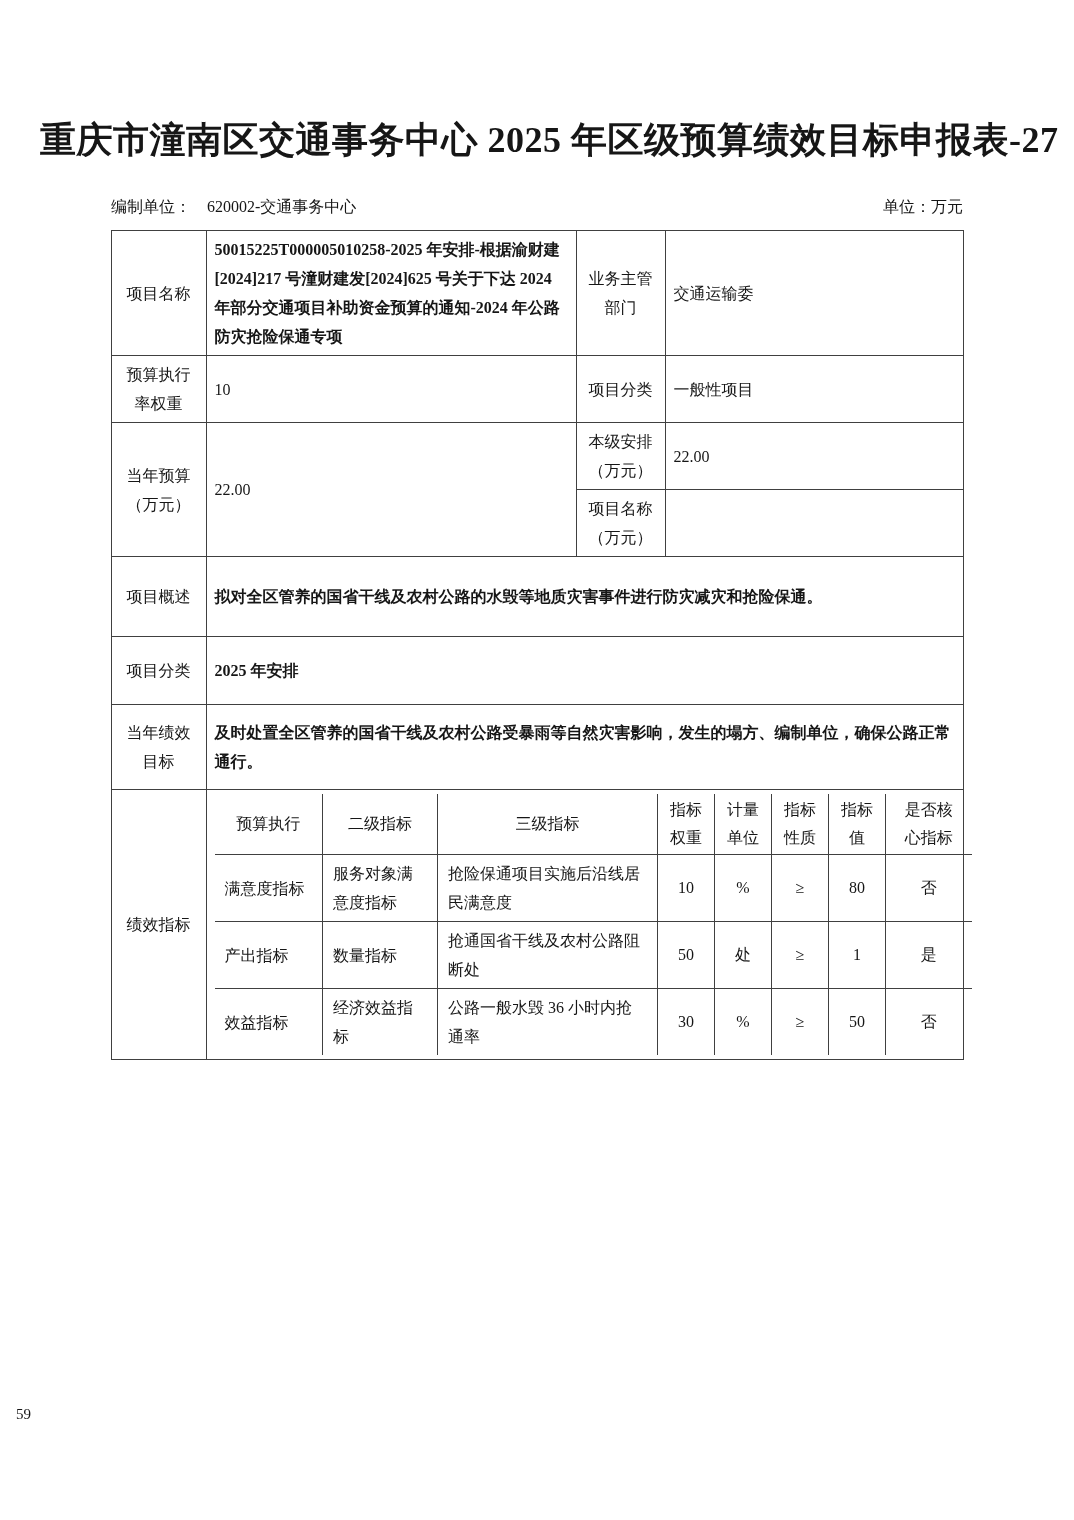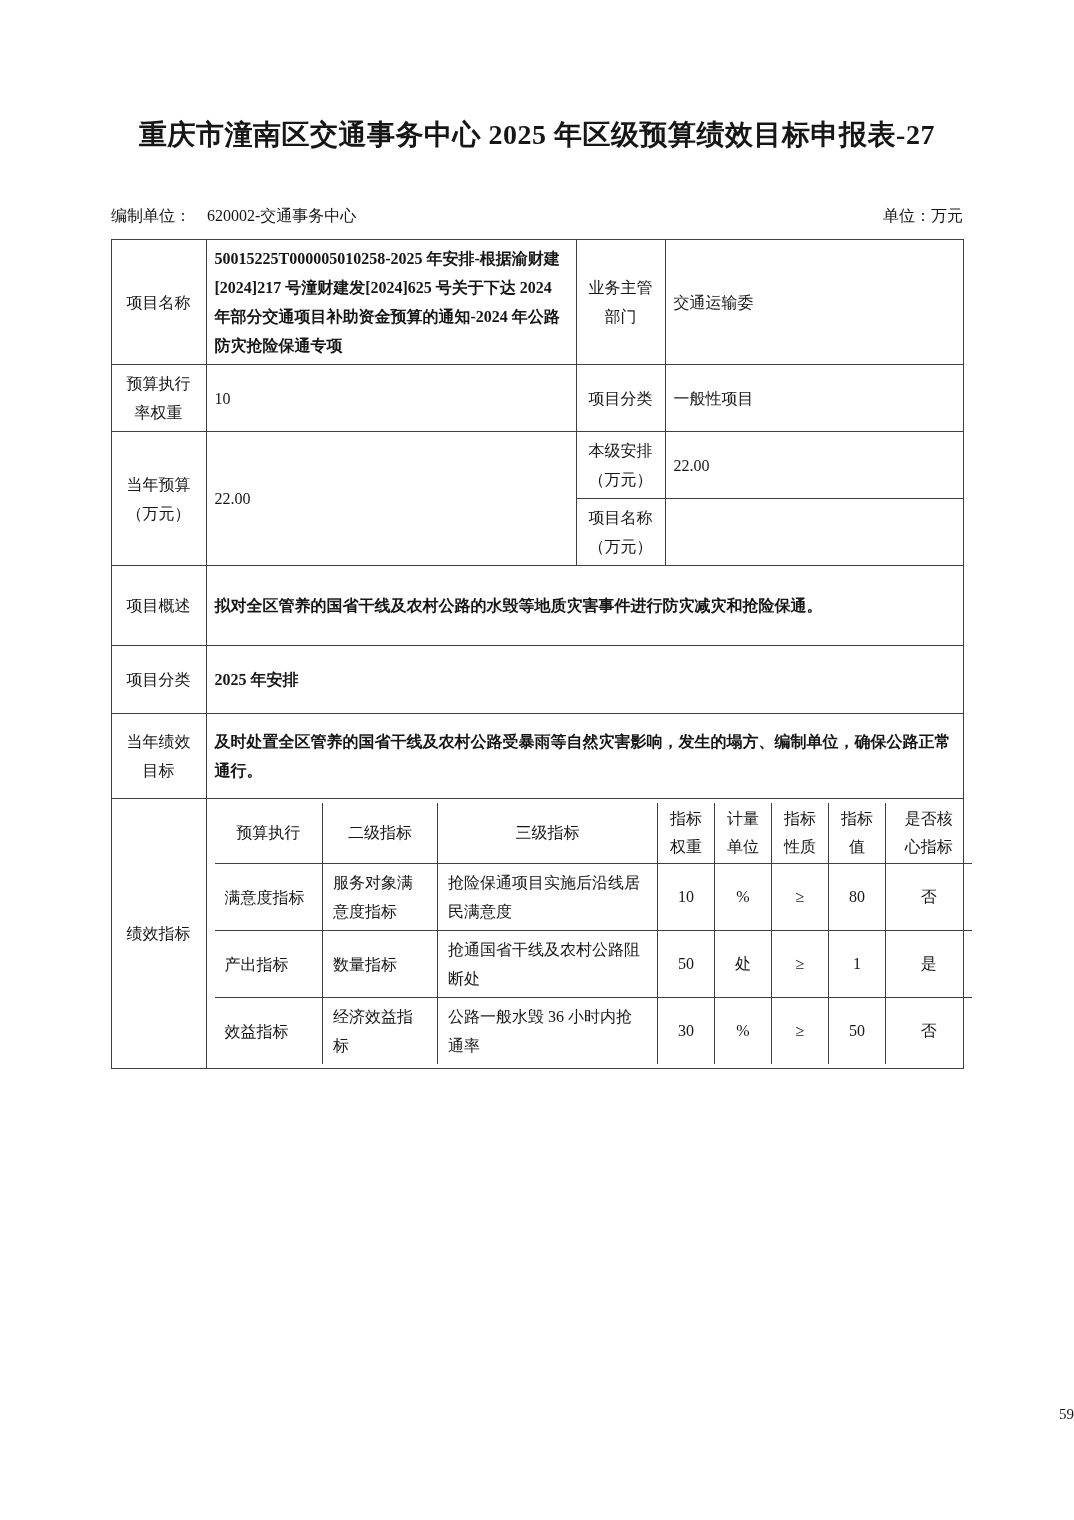--- a/index.html
+++ b/index.html
@@ -7,34 +7,34 @@
   body {
     width: 1074px; height: 1520px;
     background: #ffffff;
     color: #161616;
     font-family: "Liberation Serif", "DejaVu Serif", serif;
     position: relative;
     overflow: hidden;
   }
   .title {
     padding-top: 116px;
-    text-align: center;
-    font-size: 28px;
+    font-size: 36px;
     font-weight: 700;
     letter-spacing: 0.5px;
+    padding-left: 40px;
   }
   .meta {
     width: 852px;
     margin: 32px auto 0 auto;
     display: flex;
     justify-content: space-between;
     align-items: baseline;
     font-size: 16px;
   }
-  .meta-left { display: flex; gap: 16px; margin-top: 20px; }
+  .meta-left { display: flex; gap: 16px; }
   table.main {
     width: 852px;
     margin: 12px auto 0 auto;
     border-collapse: collapse;
     table-layout: fixed;
   }
   table.main td {
     border: 1.5px solid #404040;
     font-size: 16px;
     line-height: 29px;
@@ -58,22 +58,22 @@
     line-height: 28px;
     vertical-align: middle;
     padding: 2px 4px;
     word-break: break-word;
   }
   .inner td.hd { text-align: center; white-space: pre-line; }
   .inner td.c  { text-align: center; }
   .inner td.l  { text-align: left; padding: 4px 10px; line-height: 29px; }
   .footer {
     position: absolute;
-    left: 0; right: 0; top: 1406px;
-    text-align: right;
+    left: 16px; right: 0; top: 1406px;
+    text-align: left;
     font-size: 15px;
   }
 </style>
 </head>
 <body>
 
 <div class="title">重庆市潼南区交通事务中心 2025 年区级预算绩效目标申报表-27</div>
 
 <div class="meta">
   <div class="meta-left">

